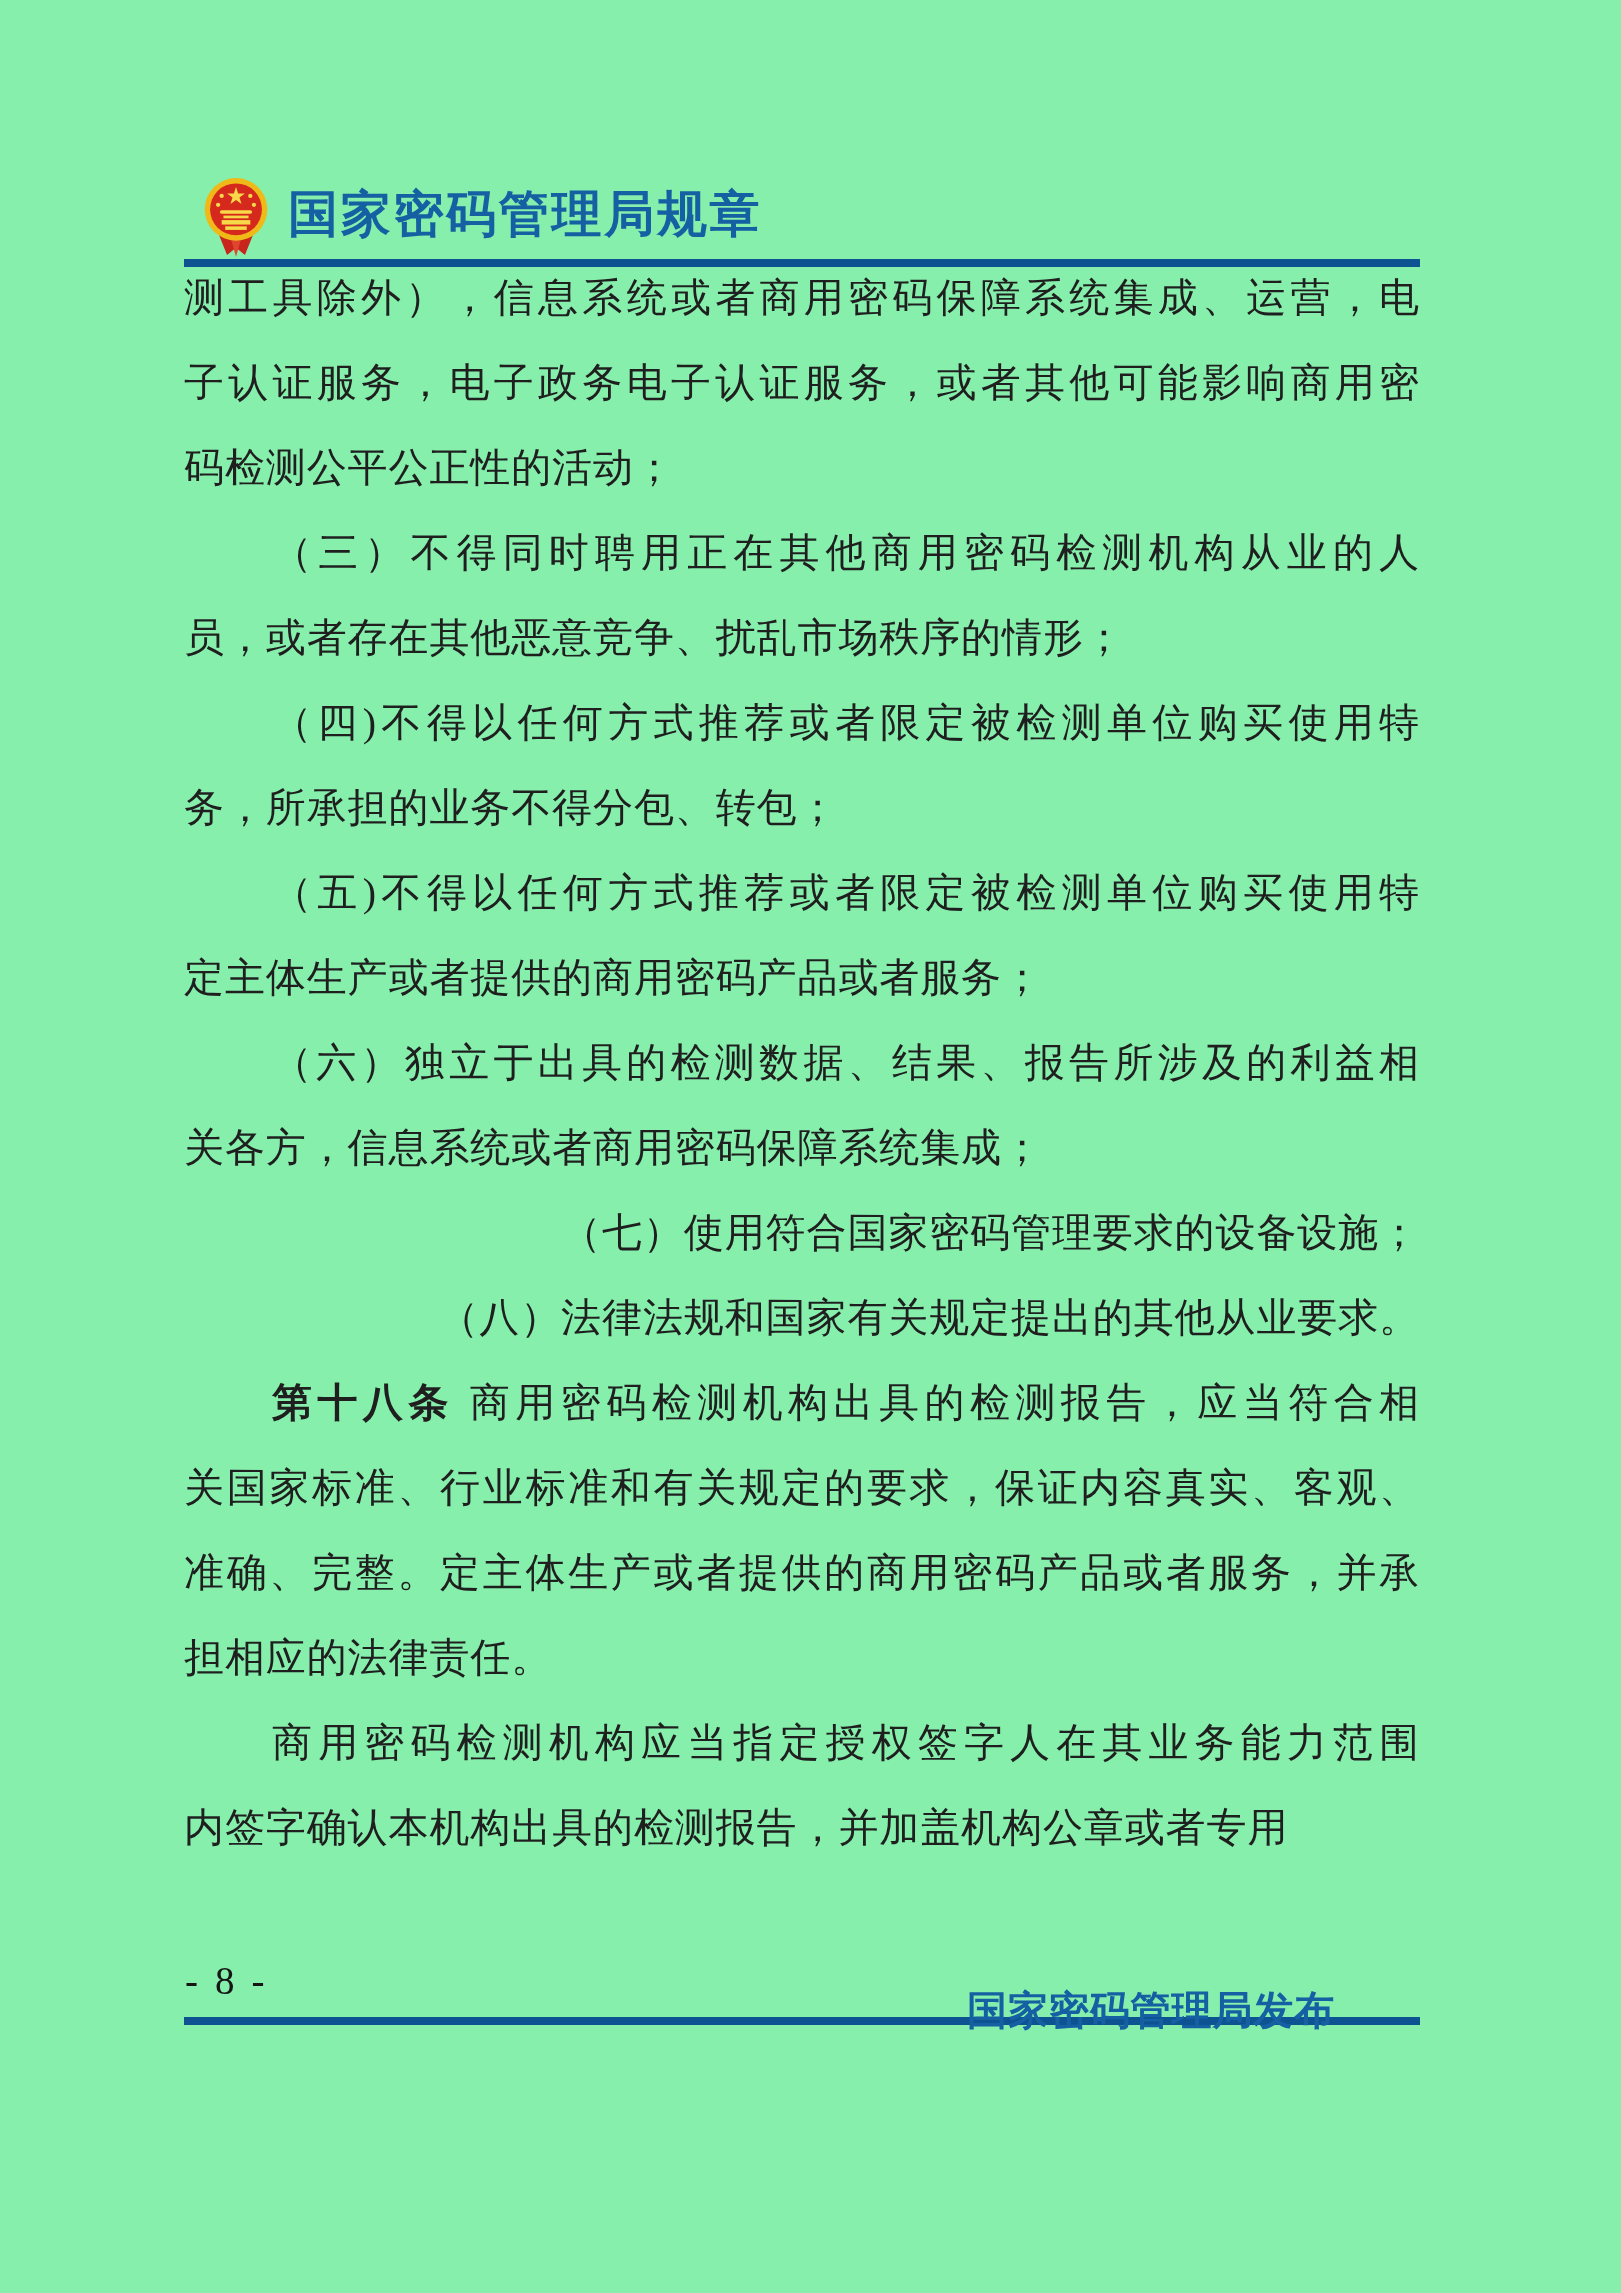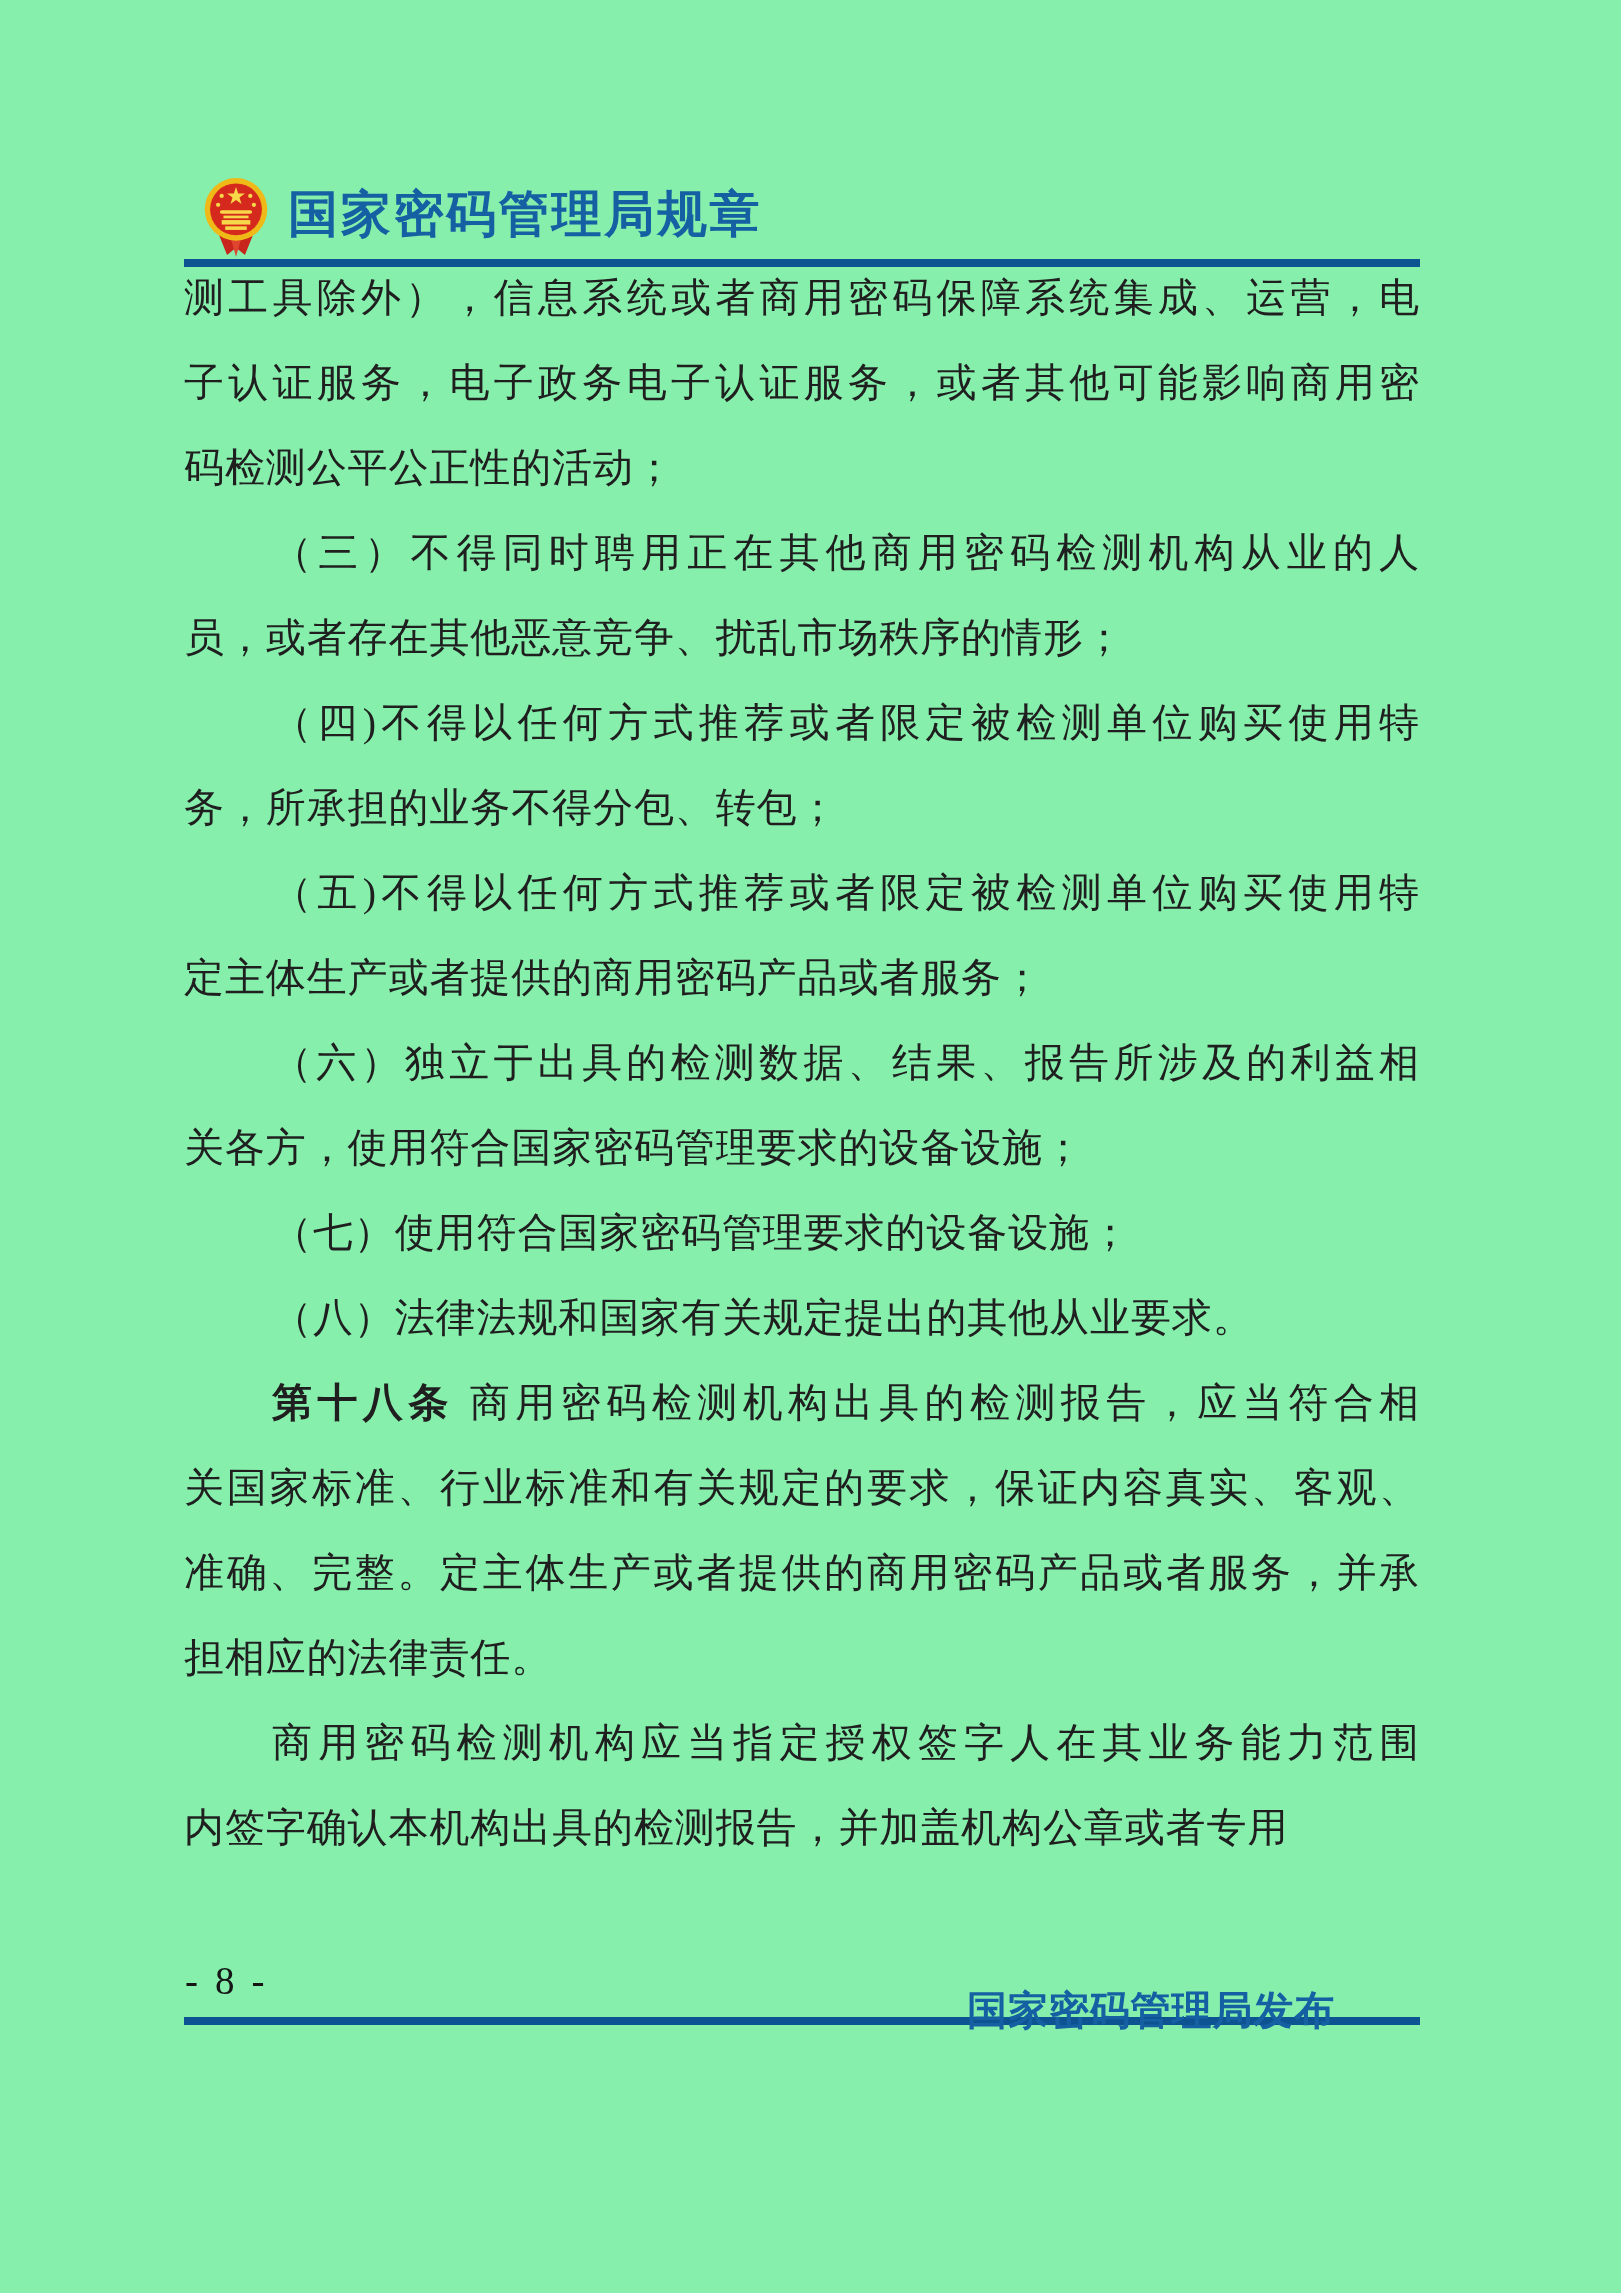--- a/index.html
+++ b/index.html
@@ -41,20 +41,21 @@
     font-size:40px;
     letter-spacing:0.9px;
     white-space:normal;
   }
   .line.justify{
     text-align:justify;
     text-align-last:justify;
   }
   .line.indent{
     padding-left:88px;
+    text-align:right;
   }
   .article-no{
     font-family:Liberation Serif, serif;
     font-weight:bold;
     margin-right:16px;
   }
   
   .page-number{
     position:absolute; left:185px; top:1958px;
     font-size:39px; color:#151515;
@@ -106,21 +107,21 @@
       <div class="line justify">测工具除外），信息系统或者商用密码保障系统集成、运营，电</div>
       <div class="line justify">子认证服务，电子政务电子认证服务，或者其他可能影响商用密</div>
       <div class="line">码检测公平公正性的活动；</div>
       <div class="line indent justify">（三）不得同时聘用正在其他商用密码检测机构从业的人</div>
       <div class="line">员，或者存在其他恶意竞争、扰乱市场秩序的情形；</div>
       <div class="line indent justify">（四)不得以任何方式推荐或者限定被检测单位购买使用特</div>
       <div class="line">务，所承担的业务不得分包、转包；</div>
       <div class="line indent justify">（五)不得以任何方式推荐或者限定被检测单位购买使用特</div>
       <div class="line">定主体生产或者提供的商用密码产品或者服务；</div>
       <div class="line indent justify">（六）独立于出具的检测数据、结果、报告所涉及的利益相</div>
-      <div class="line">关各方，使用符合国家密码管理要求的设备设施；</div>
+      <div class="line">关各方，信息系统或者商用密码保障系统集成；</div>
       <div class="line indent">（七）使用符合国家密码管理要求的设备设施；</div>
       <div class="line indent">（八）法律法规和国家有关规定提出的其他从业要求。</div>
       <div class="line indent justify"><span class="article-no">第十八条</span>商用密码检测机构出具的检测报告，应当符合相</div>
       <div class="line justify">关国家标准、行业标准和有关规定的要求，保证内容真实、客观、</div>
       <div class="line justify">准确、完整。定主体生产或者提供的商用密码产品或者服务，并承</div>
       <div class="line">担相应的法律责任。</div>
       <div class="line indent justify">商用密码检测机构应当指定授权签字人在其业务能力范围</div>
       <div class="line">内签字确认本机构出具的检测报告，并加盖机构公章或者专用</div>
     </div>
 

